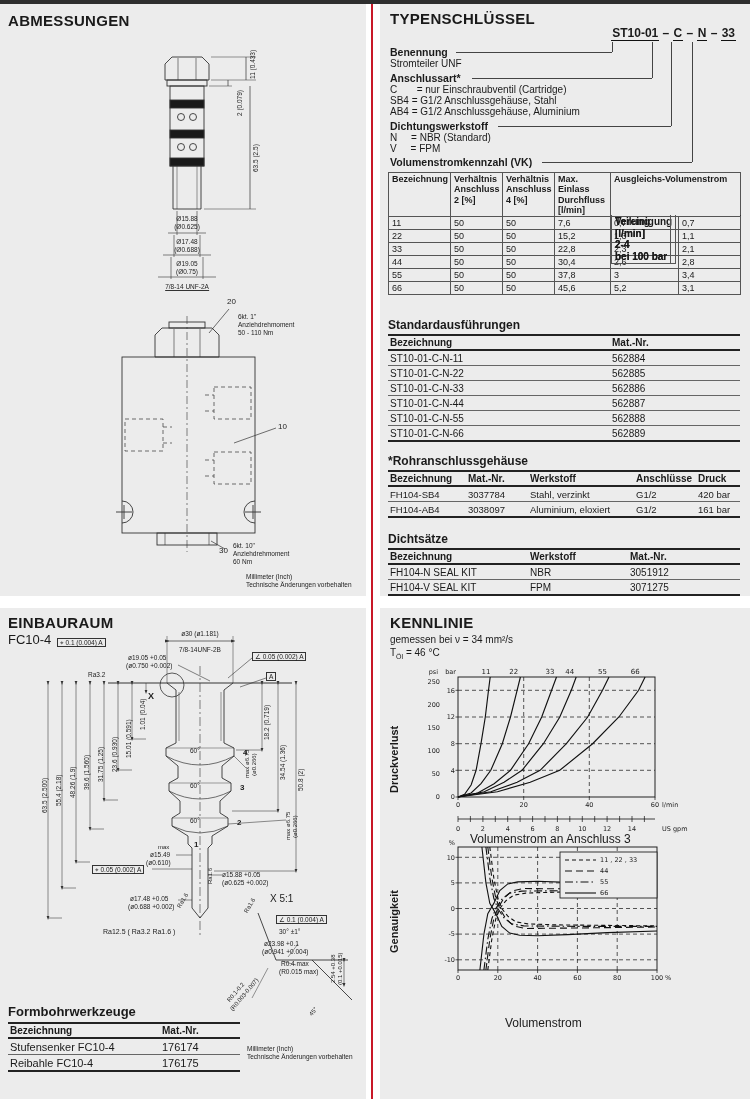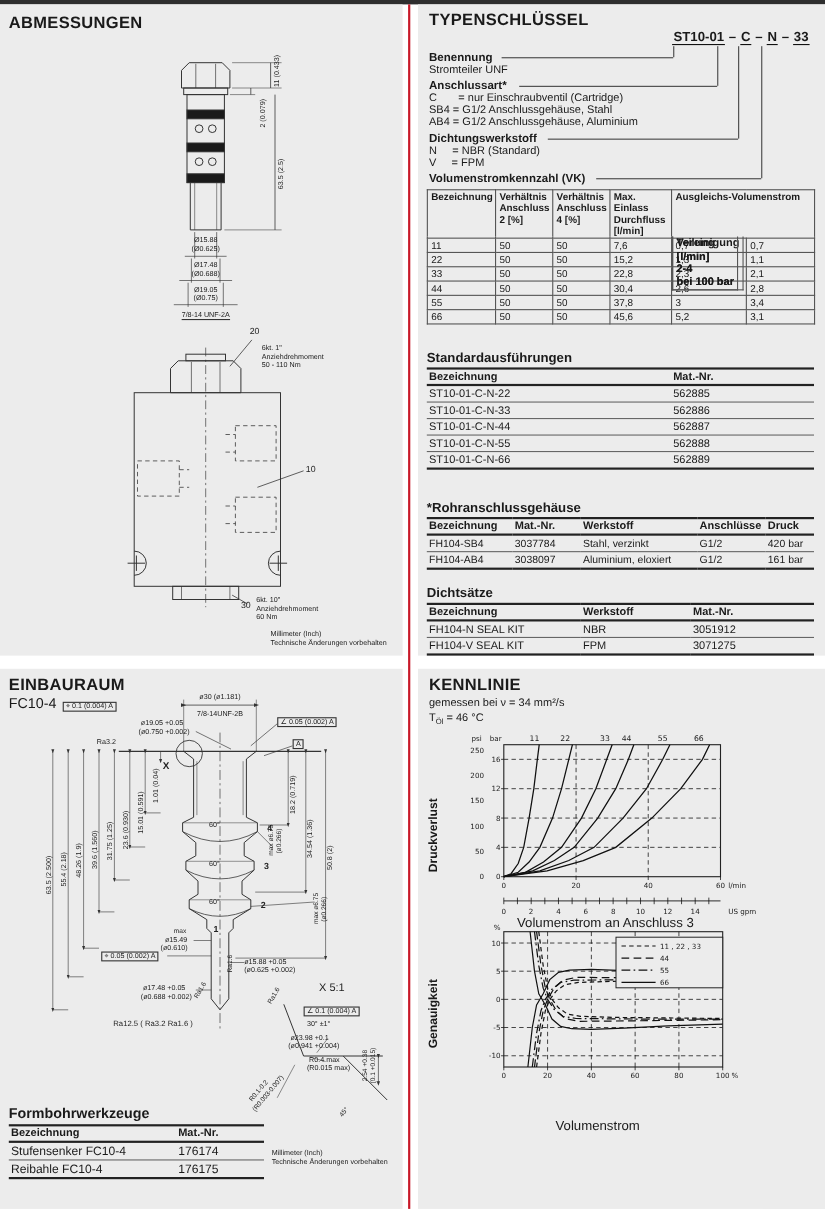--- a/index.html
+++ b/index.html
@@ -236,20 +236,24 @@
           <col style="width:130px">
         </colgroup>
       <thead>
           <tr>
             <th>Bezeichnung</th>
             <th>Mat.-Nr.</th>
           </tr>
         </thead>
       <tbody>
           <tr>
+            <td>ST10-01-C-N-11</td>
+            <td>562884</td>
+          </tr>
+          <tr>
             <td>ST10-01-C-N-22</td>
             <td>562885</td>
           </tr>
           <tr>
             <td>ST10-01-C-N-33</td>
             <td>562886</td>
           </tr>
           <tr>
             <td>ST10-01-C-N-44</td>
             <td>562887</td>
@@ -439,21 +443,21 @@
       <span class="lbl" style="left: 158px; top: 236px; font-size: 6px;">max</span>
       <span class="lbl" style="left: 150px; top: 243px;">ø15.49</span>
       <span class="lbl" style="left: 146px; top: 251px;">(ø0.610)</span>
       <span class="lbl boxed" style="left: 92px; top: 257px;">⌖ 0.05 (0.002) A</span>
       <span class="lbl" style="left: 207px; top: 276px; font-size: 6px; transform-origin: 0px 0px; transform: rotate(-90deg);">Ra1.6</span>
       <span class="lbl" style="left: 176px; top: 298px; font-size: 6px; transform-origin: 0px 0px; transform: rotate(-60deg);">Ra1.6</span>
       <span class="lbl" style="left: 222px; top: 263px;">ø15.88 +0.05</span>
       <span class="lbl" style="left: 222px; top: 271px;">(ø0.625 +0.002)</span>
       <span class="lbl" style="left: 130px; top: 287px;">ø17.48 +0.05</span>
       <span class="lbl" style="left: 128px; top: 295px;">(ø0.688 +0.002)</span>
-      <span class="lbl" style="left: 270px; top: 285px; font-size: 10px; margin-left: 20px;">X 5:1</span>
+      <span class="lbl" style="left: 270px; top: 285px; font-size: 10px;">X 5:1</span>
       <span class="lbl" style="left: 103px; top: 320px; font-size: 7px;">Ra12.5 ( Ra3.2 Ra1.6 )</span>
       <span class="lbl" style="left: 243px; top: 303px; font-size: 6px; transform-origin: 0px 0px; transform: rotate(-60deg);">Ra1.6</span>
       <span class="lbl boxed" style="left: 276px; top: 307px;">∠ 0.1 (0.004) A</span>
       <span class="lbl" style="left: 279px; top: 320px;">30° ±1°</span>
       <span class="lbl" style="left: 264px; top: 332px;">ø23.98 +0.1</span>
       <span class="lbl" style="left: 262px; top: 340px;">(ø0.941 +0.004)</span>
       <span class="lbl" style="left: 281px; top: 352px;">R0.4 max</span>
       <span class="lbl" style="left: 279px; top: 360px;">(R0.015 max)</span>
       <span class="lbl" style="left: 330px; top: 375px; font-size: 6px; transform-origin: 0px 0px; transform: rotate(-90deg);">2.54 +0.38</span>
       <span class="lbl" style="left: 337px; top: 377px; font-size: 6px; transform-origin: 0px 0px; transform: rotate(-90deg);">(0.1 +0.015)</span>

